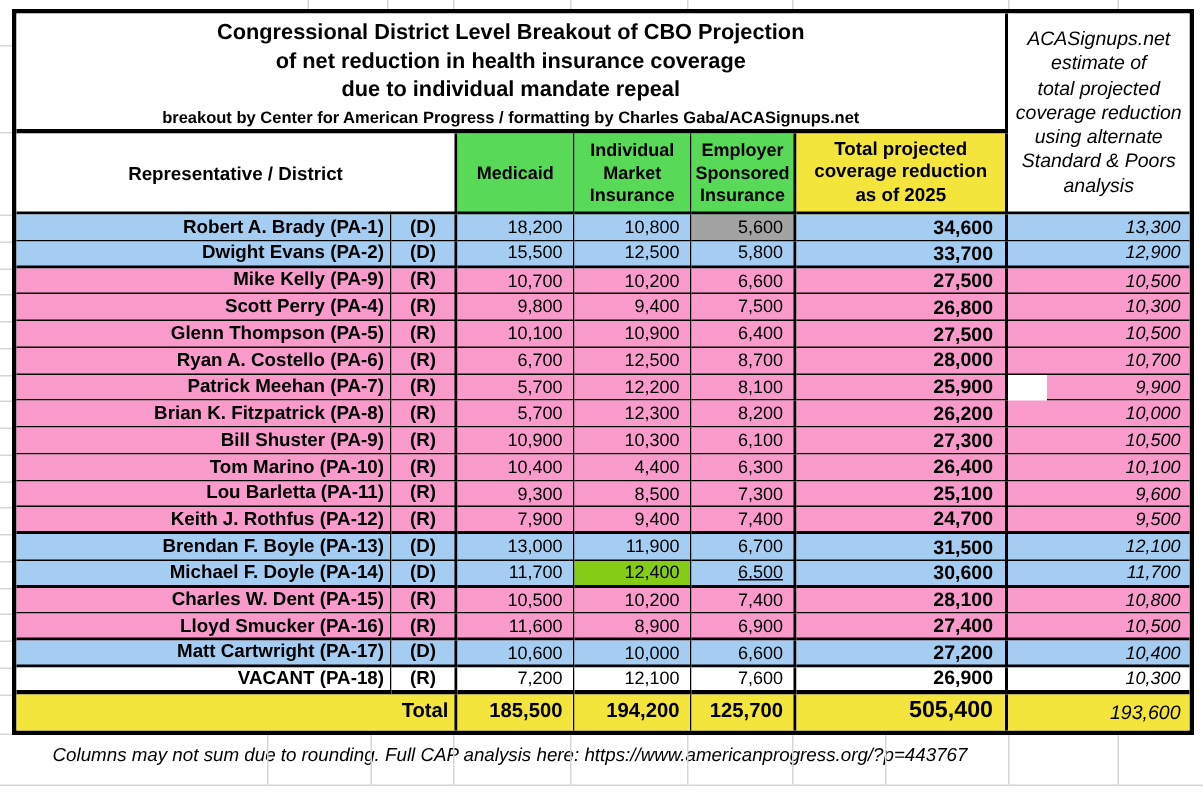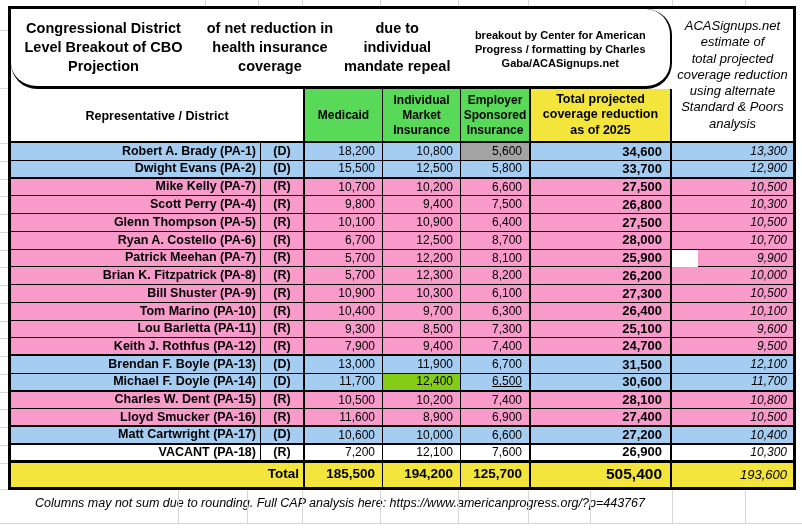--- a/index.html
+++ b/index.html
@@ -28,25 +28,24 @@
     overflow: hidden;
     line-height: 1.05;
   }
   .br2 { border-right-width: 2px; }
   .sep2 { border-bottom-width: 2px; }
   .sep3 { border-bottom-width: 3px; }
 
   
   .title-cell {
     grid-column: 1 / 7; grid-row: 1;
-    flex-direction: row; justify-content: flex-start;
+    flex-direction: column; justify-content: flex-end;
     text-align: center;
     border-bottom-width: 3px; border-right-width: 2px;
     background: #fff;
-    border-radius: 26px;
   }
   .t1 { font-weight: bold; font-size: 14.5px; line-height: 19px; }
   .t2 { font-weight: bold; font-size: 11px; line-height: 14px; margin-top: 2px; }
 
   .alt-head {
     grid-column: 7; grid-row: 1 / 3;
     border-right: none; border-bottom-width: 2px;
     justify-content: center; text-align: center;
     font-style: italic; font-size: 13px; line-height: 16.3px;
     white-space: pre-line;
@@ -138,21 +137,21 @@
       <div class="cell num-cell br2" style="grid-area: 3 / 5; background: #a3a3a3;">5,600</div>
       <div class="cell tot-cell" style="grid-area: 3 / 6; background: rgb(165, 205, 242);">34,600</div>
       <div class="cell altv-cell" style="grid-area: 3 / 7; background: rgb(165, 205, 242);">13,300</div>
       <div class="cell name-cell sep2" style="grid-area: 4 / 1; background: rgb(165, 205, 242);">Dwight Evans (PA-2)</div>
       <div class="cell party-cell sep2" style="grid-area: 4 / 2; background: rgb(165, 205, 242);">(D)</div>
       <div class="cell num-cell sep2" style="grid-area: 4 / 3; background: rgb(165, 205, 242);">15,500</div>
       <div class="cell num-cell sep2" style="grid-area: 4 / 4; background: rgb(165, 205, 242);">12,500</div>
       <div class="cell num-cell br2 sep2" style="grid-area: 4 / 5; background: rgb(165, 205, 242);">5,800</div>
       <div class="cell tot-cell sep2" style="grid-area: 4 / 6; background: rgb(165, 205, 242);">33,700</div>
       <div class="cell altv-cell sep2" style="grid-area: 4 / 7; background: rgb(165, 205, 242);">12,900</div>
-      <div class="cell name-cell" style="grid-area: 5 / 1; background: rgb(248, 155, 203);">Mike Kelly (PA-7)</div>
+      <div class="cell name-cell" style="grid-area: 5 / 1; background: rgb(248, 155, 203);">Mike Kelly (PA-9)</div>
       <div class="cell party-cell" style="grid-area: 5 / 2; background: rgb(248, 155, 203);">(R)</div>
       <div class="cell num-cell" style="grid-area: 5 / 3; background: rgb(248, 155, 203);">10,700</div>
       <div class="cell num-cell" style="grid-area: 5 / 4; background: rgb(248, 155, 203);">10,200</div>
       <div class="cell num-cell br2" style="grid-area: 5 / 5; background: rgb(248, 155, 203);">6,600</div>
       <div class="cell tot-cell" style="grid-area: 5 / 6; background: rgb(248, 155, 203);">27,500</div>
       <div class="cell altv-cell" style="grid-area: 5 / 7; background: rgb(248, 155, 203);">10,500</div>
       <div class="cell name-cell" style="grid-area: 6 / 1; background: rgb(248, 155, 203);">Scott Perry (PA-4)</div>
       <div class="cell party-cell" style="grid-area: 6 / 2; background: rgb(248, 155, 203);">(R)</div>
       <div class="cell num-cell" style="grid-area: 6 / 3; background: rgb(248, 155, 203);">9,800</div>
       <div class="cell num-cell" style="grid-area: 6 / 4; background: rgb(248, 155, 203);">9,400</div>
@@ -190,21 +189,21 @@
       <div class="cell name-cell" style="grid-area: 11 / 1; background: rgb(248, 155, 203);">Bill Shuster (PA-9)</div>
       <div class="cell party-cell" style="grid-area: 11 / 2; background: rgb(248, 155, 203);">(R)</div>
       <div class="cell num-cell" style="grid-area: 11 / 3; background: rgb(248, 155, 203);">10,900</div>
       <div class="cell num-cell" style="grid-area: 11 / 4; background: rgb(248, 155, 203);">10,300</div>
       <div class="cell num-cell br2" style="grid-area: 11 / 5; background: rgb(248, 155, 203);">6,100</div>
       <div class="cell tot-cell" style="grid-area: 11 / 6; background: rgb(248, 155, 203);">27,300</div>
       <div class="cell altv-cell" style="grid-area: 11 / 7; background: rgb(248, 155, 203);">10,500</div>
       <div class="cell name-cell" style="grid-area: 12 / 1; background: rgb(248, 155, 203);">Tom Marino (PA-10)</div>
       <div class="cell party-cell" style="grid-area: 12 / 2; background: rgb(248, 155, 203);">(R)</div>
       <div class="cell num-cell" style="grid-area: 12 / 3; background: rgb(248, 155, 203);">10,400</div>
-      <div class="cell num-cell" style="grid-area: 12 / 4; background: rgb(248, 155, 203);">9,700</div>
+      <div class="cell num-cell" style="grid-area: 12 / 4; background: rgb(248, 155, 203);">4,400</div>
       <div class="cell num-cell br2" style="grid-area: 12 / 5; background: rgb(248, 155, 203);">6,300</div>
       <div class="cell tot-cell" style="grid-area: 12 / 6; background: rgb(248, 155, 203);">26,400</div>
       <div class="cell altv-cell" style="grid-area: 12 / 7; background: rgb(248, 155, 203);">10,100</div>
       <div class="cell name-cell" style="grid-area: 13 / 1; background: rgb(248, 155, 203);">Lou Barletta (PA-11)</div>
       <div class="cell party-cell" style="grid-area: 13 / 2; background: rgb(248, 155, 203);">(R)</div>
       <div class="cell num-cell" style="grid-area: 13 / 3; background: rgb(248, 155, 203);">9,300</div>
       <div class="cell num-cell" style="grid-area: 13 / 4; background: rgb(248, 155, 203);">8,500</div>
       <div class="cell num-cell br2" style="grid-area: 13 / 5; background: rgb(248, 155, 203);">7,300</div>
       <div class="cell tot-cell" style="grid-area: 13 / 6; background: rgb(248, 155, 203);">25,100</div>
       <div class="cell altv-cell" style="grid-area: 13 / 7; background: rgb(248, 155, 203);">9,600</div>

